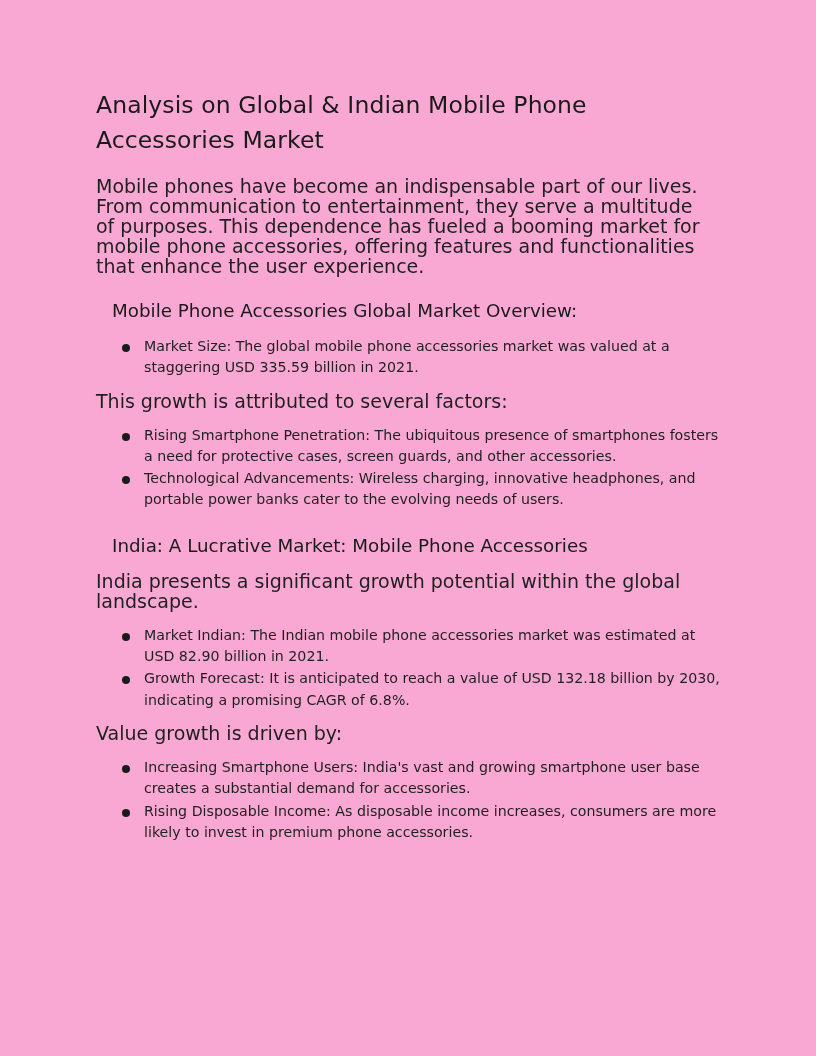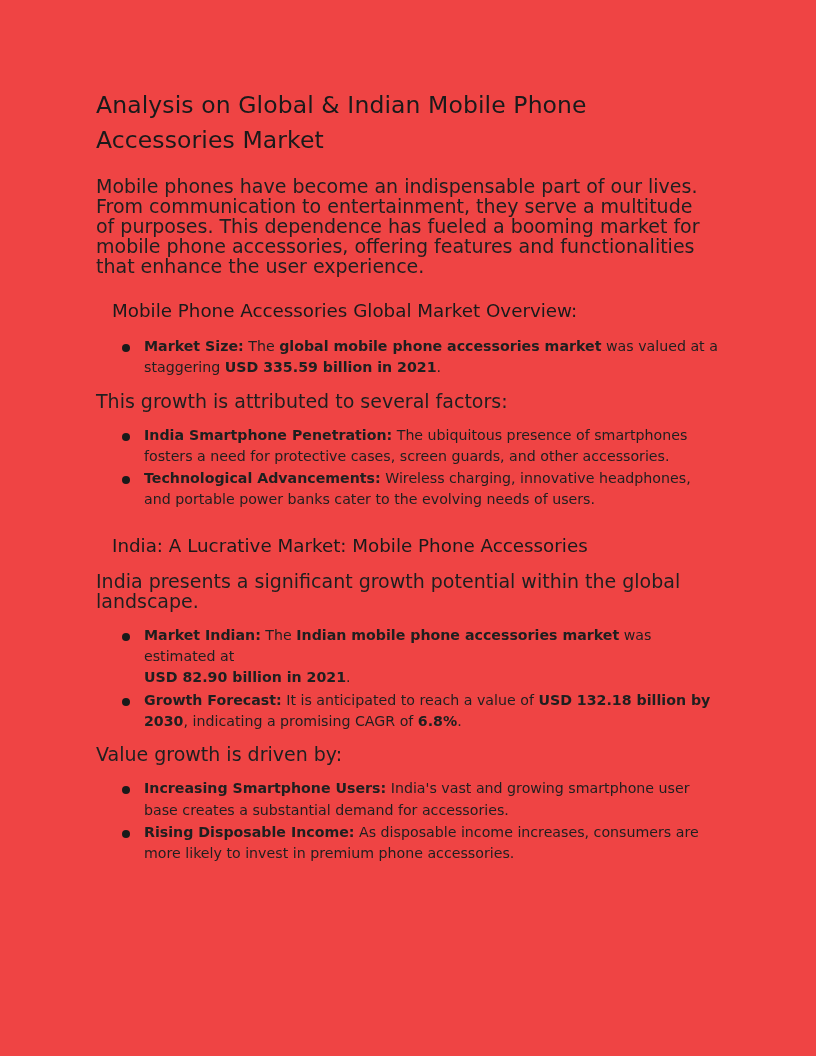--- a/index.html
+++ b/index.html
@@ -13,21 +13,21 @@
     font-family: "DejaVu Sans", sans-serif;
     color: #1a1a1a;
     -webkit-font-smoothing: antialiased;
   }
   .page {
     position: relative;
     width: 816px;
     height: 1056px;
     box-sizing: border-box;
     padding: 88px 96px 40px 96px;
-    background: #ef4444;
+    background: #f9a8d4;
   }
   .doc-title {
     font-size: 23.5px;
     font-weight: 400;
     line-height: 35px;
     color: #1a1a1a;
     margin: 0 0 18px 0;
     letter-spacing: 0.1px;
     max-width: 520px;
   }
@@ -61,42 +61,42 @@
     content: "";
     position: absolute;
     left: 2px;
     top: 8px;
     width: 8px;
     height: 8px;
     border-radius: 50%;
     background: #1a1a1a;
   }
   b, .b {
-    font-weight: 700;
+    font-weight: 400;
   }
 </style>
 </head>
 <body>
 
 <div class="page">
 
   <h1 class="doc-title">Analysis on Global &amp; Indian Mobile Phone  Accessories Market</h1>
 
   <p class="para">Mobile phones have become an indispensable part of our lives. From communication to  entertainment, they serve a multitude of purposes. This dependence has fueled a  booming market for mobile phone accessories, offering features and functionalities that  enhance the user experience.</p>
 
   <h2 class="section">Mobile Phone Accessories Global Market Overview:</h2>
 
   <ul class="bullets">
     <li><span class="rich"><b>Market Size:</b><span> The </span><b>global mobile phone accessories market</b><span> was valued at a  staggering </span><b>USD 335.59 billion in 2021</b><span>.</span></span></li>
   </ul>
 
   <p class="para">This growth is attributed to several factors:</p>
 
   <ul class="bullets">
-    <li><span class="rich"><b>India Smartphone Penetration:</b><span> The ubiquitous presence of smartphones  fosters a need for protective cases, screen guards, and other accessories.</span></span></li>
+    <li><span class="rich"><b>Rising Smartphone Penetration:</b><span> The ubiquitous presence of smartphones  fosters a need for protective cases, screen guards, and other accessories.</span></span></li>
     <li><span class="rich"><b>Technological Advancements:</b><span> Wireless charging, innovative headphones, and  portable power banks cater to the evolving needs of users.</span></span></li>
   </ul>
 
   <h2 class="section">India: A Lucrative Market: Mobile Phone Accessories</h2>
 
   <p class="para">India presents a significant growth potential within the global landscape.</p>
 
   <ul class="bullets">
     <li><span class="rich"><b>Market Indian:</b><span> The </span><b>Indian mobile phone accessories market</b><span> was estimated at</span><br><b>USD 82.90 billion in 2021</b><span>.</span></span></li>
     <li><span class="rich"><b>Growth Forecast:</b><span> It is anticipated to reach a value of </span><b>USD 132.18 billion by  2030</b><span>, indicating a promising CAGR of </span><b>6.8%</b><span>.</span></span></li>

